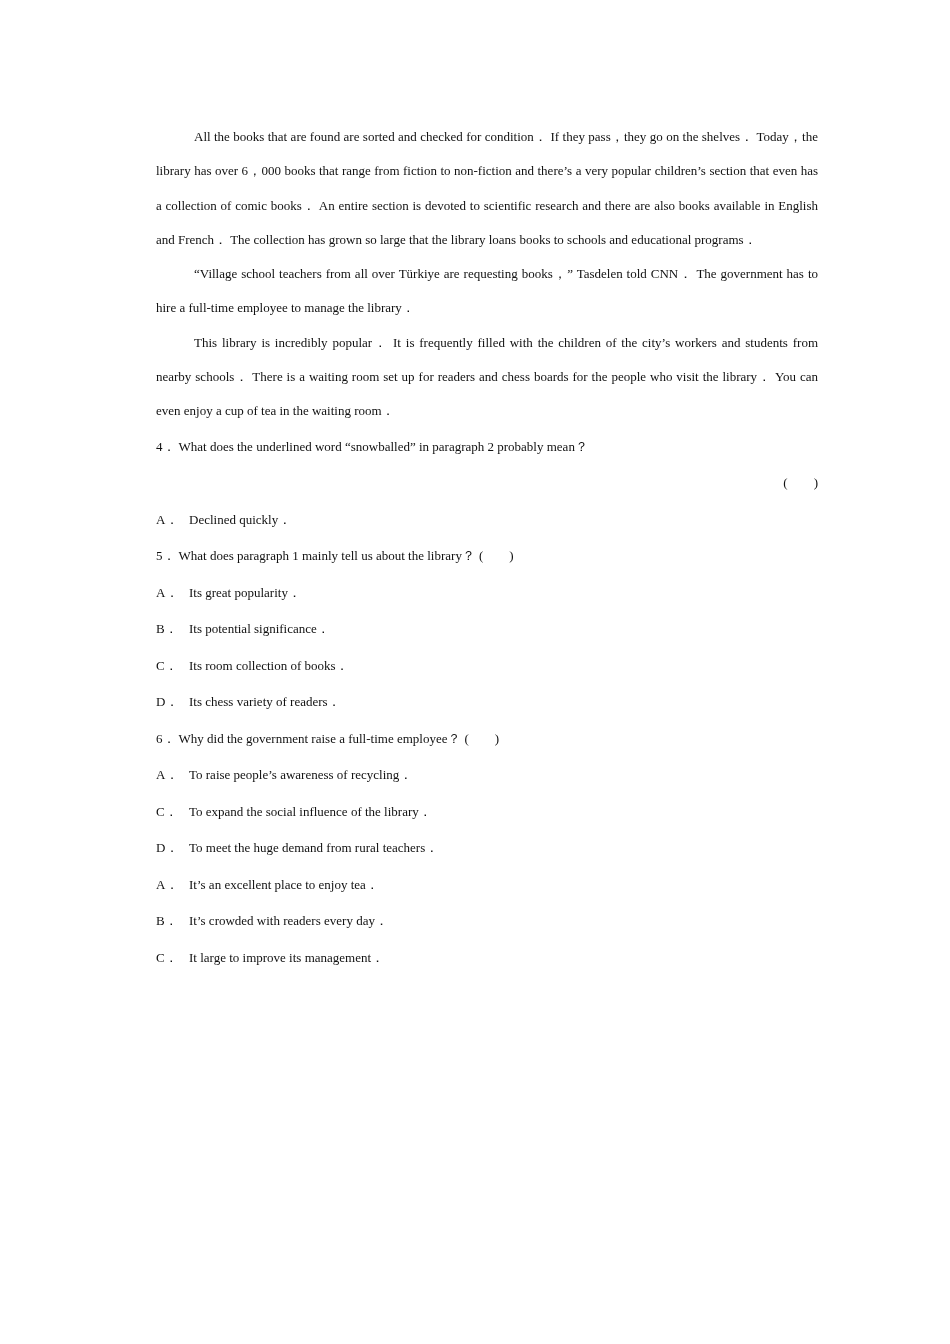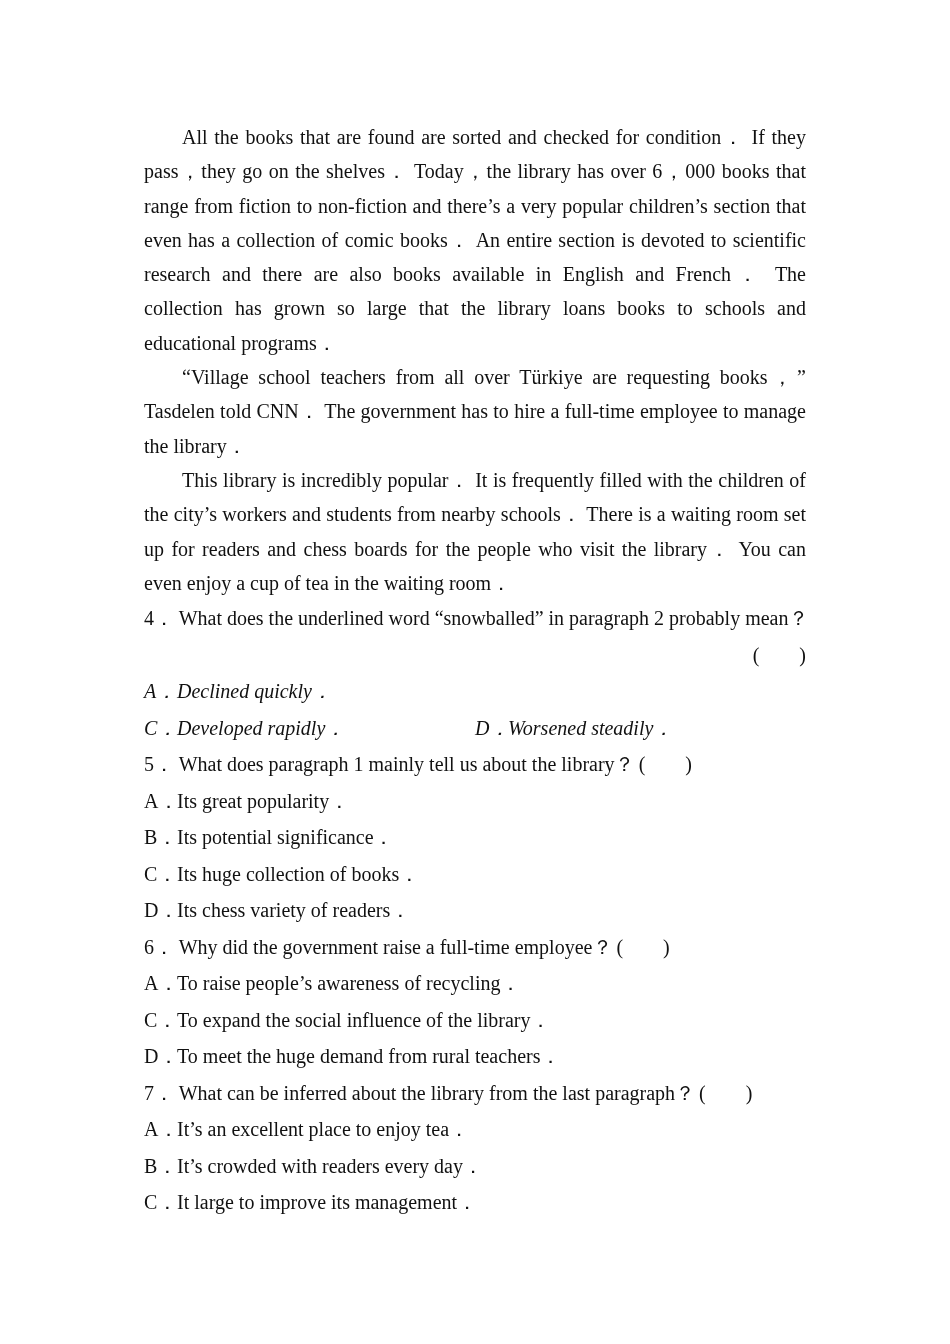--- a/index.html
+++ b/index.html
@@ -1,25 +1,25 @@
 <!DOCTYPE html>
 <html><head>
 <meta charset="utf-8">
 <style>
   html, body { margin: 0; padding: 0; background: #ffffff; }
   body { width: 950px; height: 1344px; position: relative; overflow: hidden;
          font-family: "Liberation Serif", "DejaVu Serif", serif; color: #111; }
-  .page { position: absolute; left: 144px; top: 120px; width: 662px; font-size: 20px; }
+  .page { position: absolute; left: 156px; top: 120px; width: 662px; font-size: 13px; }
   .para { margin: 0; line-height: 34.3px; text-align: justify; text-indent: 38px; }
   .q, .opt { line-height: 36.5px; white-space: nowrap; }
   .q-num { display: inline-block; }
   .paren { display: inline-block; margin-left: 4px; }
   .paren-right { text-align: right; line-height: 36.5px; padding-right: 0; }
   .opt-row { display: flex; }
-  .opt-row .opt { width: 335px; font-style: italic; }
+  .opt-row .opt { width: 335px; }
   .opt-letter { display: inline-block; width: 33px; }
 </style>
 </head>
 <body>
 
 <div class="page">
   <div>
     <p class="para">All the books that are found are sorted and checked for condition． If they pass，they go on the shelves． Today，the library has over 6，000 books that range from fiction to non-fiction and there’s a very popular children’s section that even has a collection of comic books． An entire section is devoted to scientific research and there are also books available in English and French． The collection has grown so large that the library loans books to schools and educational programs．</p>
     <p class="para">“Village school teachers from all over Türkiye are requesting books，” Tasdelen told CNN． The government has to hire a full-time employee to manage the library．</p>
     <p class="para">This library is incredibly popular． It is frequently filled with the children of the city’s workers and students from nearby schools． There is a waiting room set up for readers and chess boards for the people who visit the library． You can even enjoy a cup of tea in the waiting room．</p>
@@ -27,49 +27,41 @@
 
   <div>
     <div class="q">
       <span class="q-num">4．</span>
       <span>What does the underlined word “snowballed” in paragraph 2 probably mean？</span>
     </div>
     <div class="paren-right">(　　)</div>
     <div class="opt-row">
       <div class="opt"><span class="opt-letter">A．</span><span>Declined quickly．</span></div>
     </div>
-    <div class="opt-row">
-      <div class="opt"><span class="opt-letter">C．</span><span>Developed rapidly．</span></div>
-      <div class="opt"><span class="opt-letter">D．</span><span>Worsened steadily．</span></div>
-    </div>
   </div>
 
   <div>
     <div class="q">
       <span class="q-num">5．</span>
       <span>What does paragraph 1 mainly tell us about the library？</span><span class="paren">(　　)</span>
     </div>
     <div class="opt"><span class="opt-letter">A．</span><span>Its great popularity．</span></div>
     <div class="opt"><span class="opt-letter">B．</span><span>Its potential significance．</span></div>
-    <div class="opt"><span class="opt-letter">C．</span><span>Its huge collection of books．</span></div>
+    <div class="opt"><span class="opt-letter">C．</span><span>Its room collection of books．</span></div>
     <div class="opt"><span class="opt-letter">D．</span><span>Its chess variety of readers．</span></div>
   </div>
 
   <div>
     <div class="q">
       <span class="q-num">6．</span>
       <span>Why did the government raise a full-time employee？</span><span class="paren">(　　)</span>
     </div>
     <div class="opt"><span class="opt-letter">A．</span><span>To raise people’s awareness of recycling．</span></div>
     <div class="opt"><span class="opt-letter">C．</span><span>To expand the social influence of the library．</span></div>
     <div class="opt"><span class="opt-letter">D．</span><span>To meet the huge demand from rural teachers．</span></div>
   </div>
 
   <div>
-    <div class="q">
-      <span class="q-num">7．</span>
-      <span>What can be inferred about the library from the last paragraph？</span><span class="paren">(　　)</span>
-    </div>
     <div class="opt"><span class="opt-letter">A．</span><span>It’s an excellent place to enjoy tea．</span></div>
     <div class="opt"><span class="opt-letter">B．</span><span>It’s crowded with readers every day．</span></div>
     <div class="opt"><span class="opt-letter">C．</span><span>It large to improve its management．</span></div>
   </div>
 </div>
 
 </body></html>

